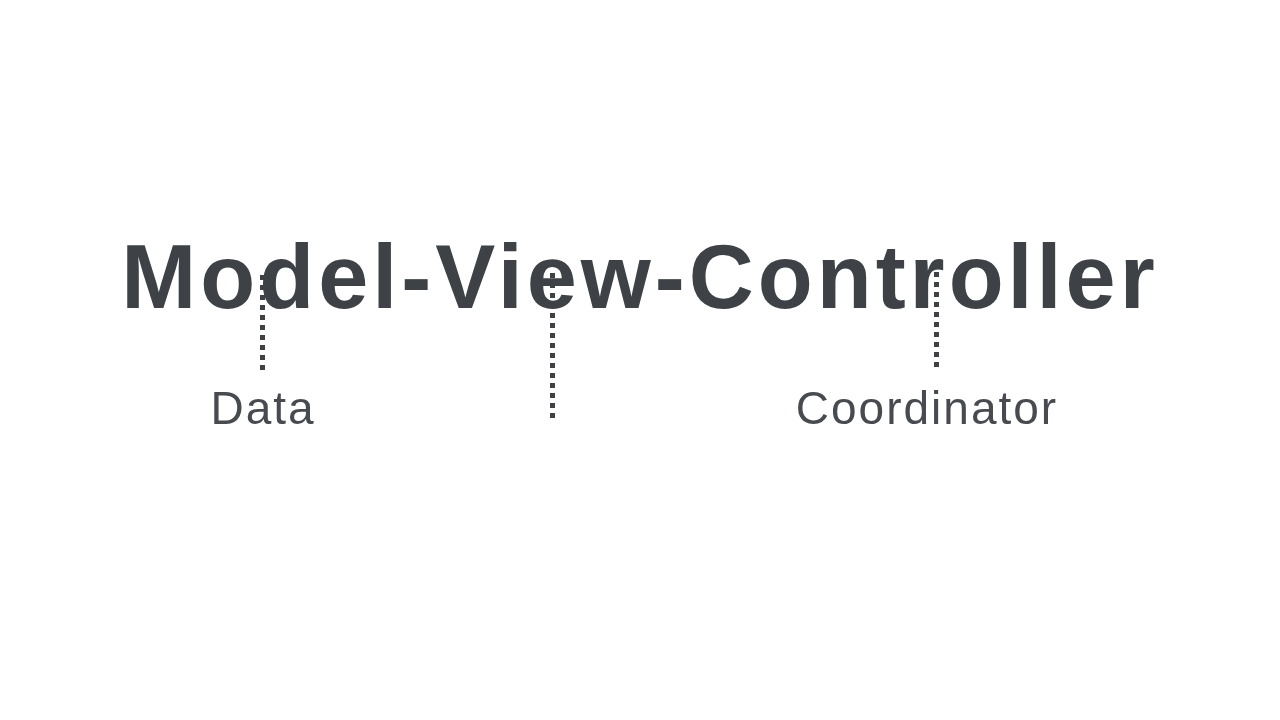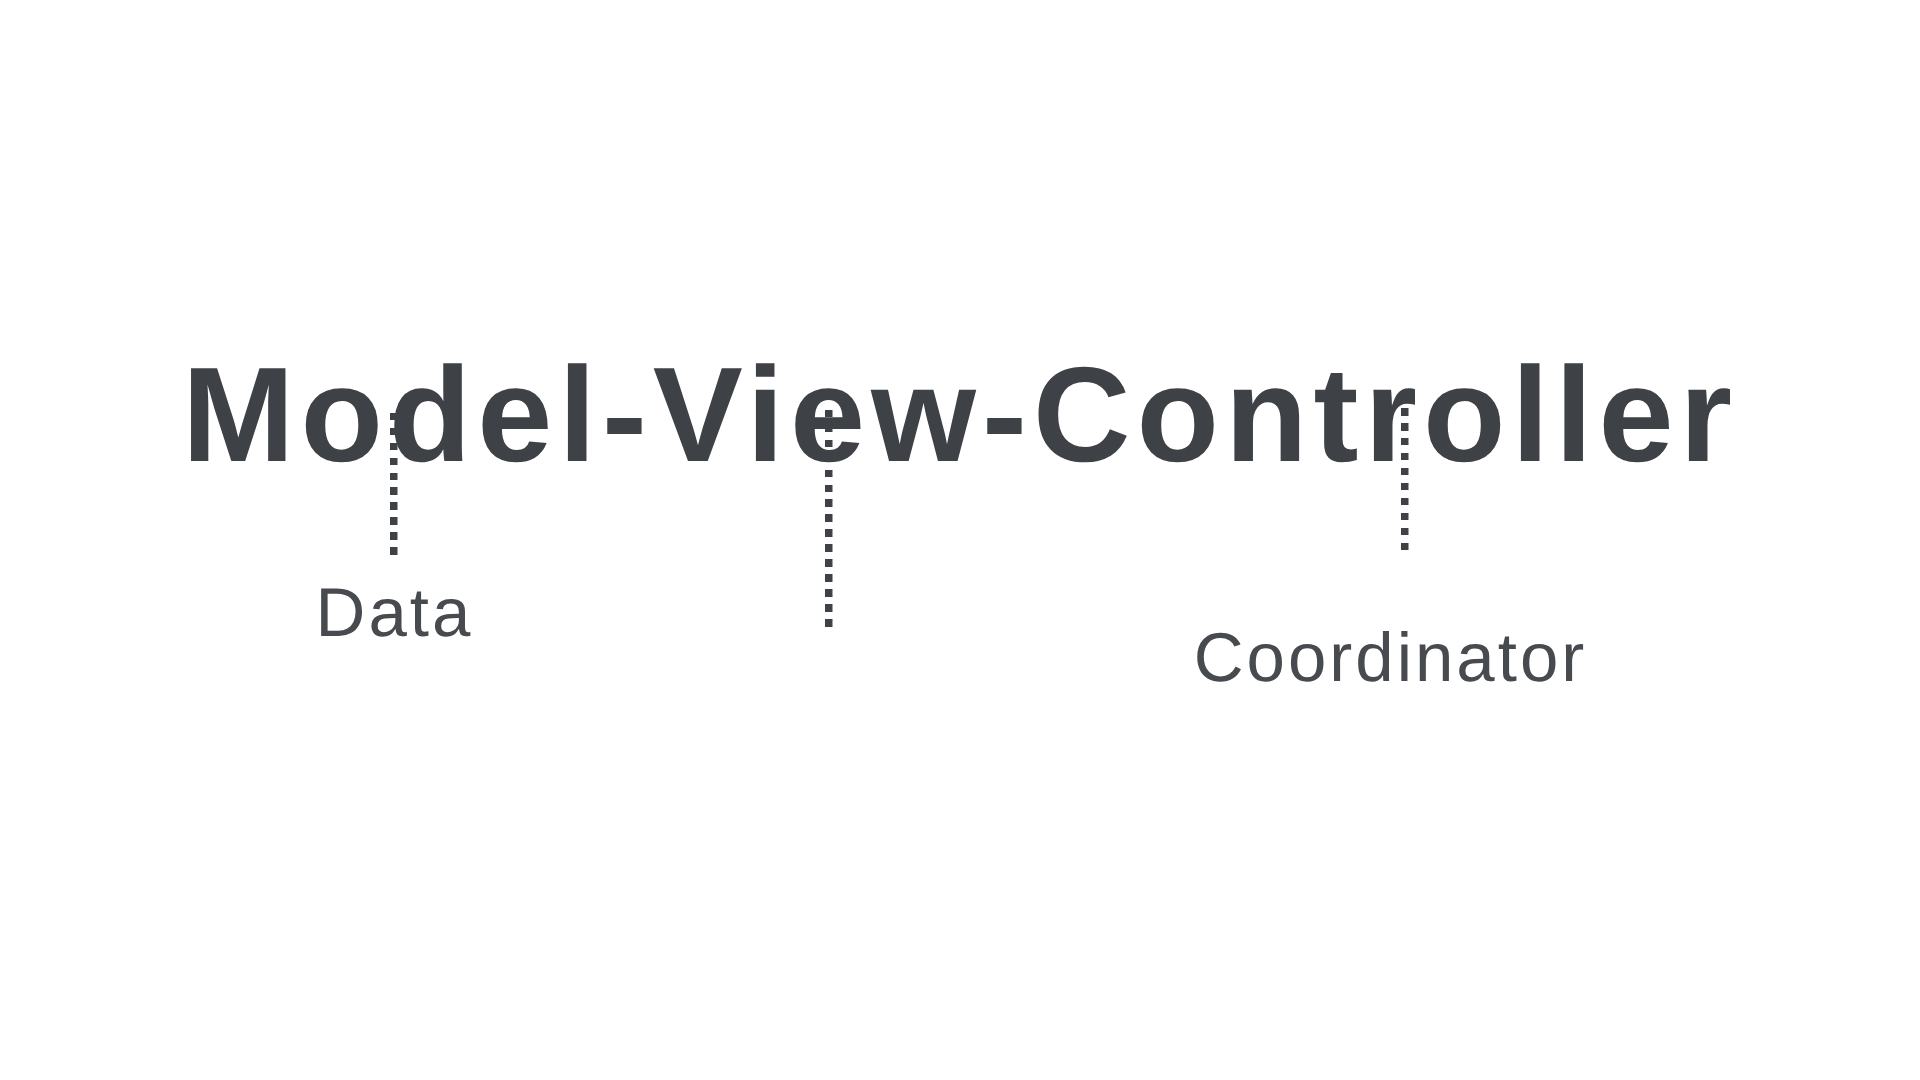--- a/index.html
+++ b/index.html
@@ -51,21 +51,21 @@
     font-weight: normal;
     letter-spacing: 2px;
     line-height: 1;
     color: #474b50;
     text-align: center;
     white-space: nowrap;
     transform: translateX(-50%);
   }
   .label.data           { left: 263px; top: 385px; }
   .label.user-interface { left: 546px; top: 438px; }
-  .label.coordinator    { left: 927px; top: 385px; margin-top: 30px; }
+  .label.coordinator    { left: 927px; top: 385px; }
 </style>
 </head>
 <body>
 
 <div class="stage">
 
   <h1 class="title">Model-View-Controller</h1>
 
   <div class="connector model"></div>
 

